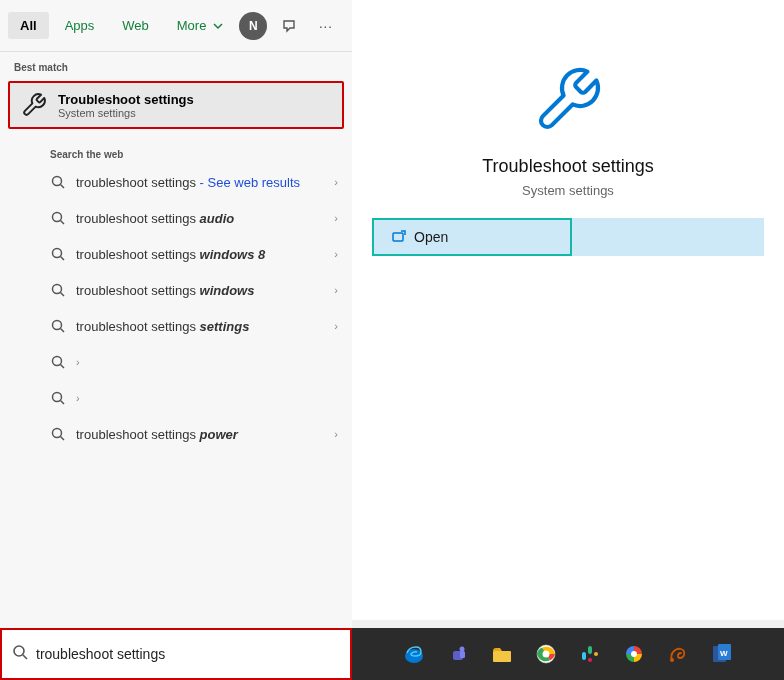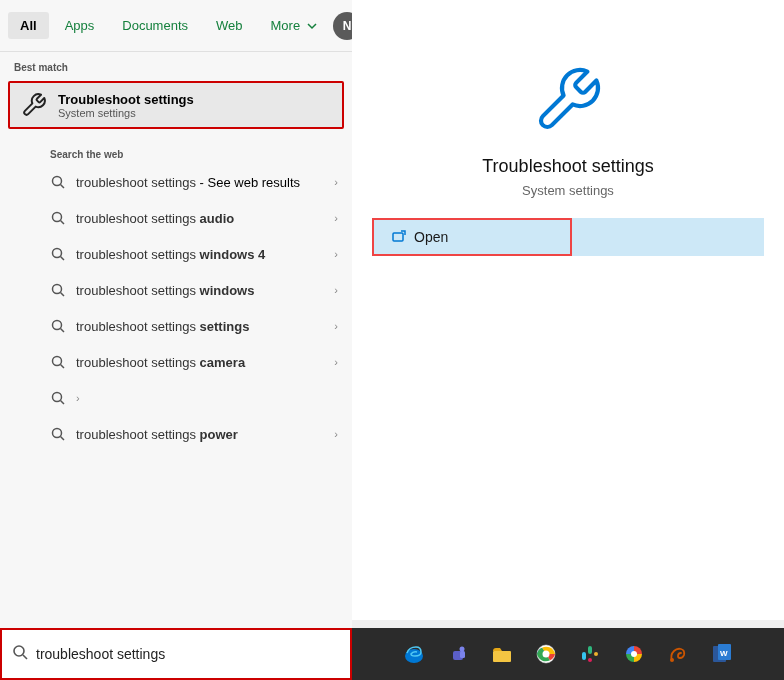--- a/index.html
+++ b/index.html
@@ -133,23 +133,23 @@
       width: 16px; height: 16px;
       flex-shrink: 0;
       display: flex; align-items: center; justify-content: center;
       color: #555;
     }
     .result-item .item-text {
       flex: 1;
       font-size: 13px;
       color: #333;
     }
-    .result-item .item-text .bold { font-weight: 700; }
+    .result-item .item-text .bold { font-weight: 700; font-style: italic; }
     .result-item .item-text .see-web {
-      color: #000000;
+      color: #1d4ed8;
       font-style: normal;
     }
     .result-item .chevron {
       color: #888;
       font-size: 11px;
     }
 
     
     .search-bar {
       position: absolute;
@@ -217,21 +217,21 @@
       width: 100%;
       padding: 0 20px;
       display: flex;
       gap: 0;
     }
     .open-btn {
       display: flex;
       align-items: center;
       gap: 8px;
       background: #cde8f7;
-      border: 2px solid #ef4444;
+      border: 2px solid #14b8a6;
       padding: 8px 18px;
       font-size: 14px;
       color: #1a1a1a;
       cursor: pointer;
       border-radius: 0;
       min-width: 200px;
     }
     .open-btn-extra {
       background: #cde8f7;
       border: 2px solid transparent;
@@ -263,21 +263,20 @@
     }
   </style>
 </head>
 <body>
 
 <div class="search-panel">
 
   <div class="tabs-row">
     <div class="tab active">All</div>
     <div class="tab">Apps</div>
-    <div class="tab">Documents</div>
     <div class="tab">Web</div>
     <div class="tab tab-more">
       <span>More</span>
       <svg viewBox="0 0 10 10" fill="none" stroke="currentColor" stroke-width="1.5">
           <polyline points="1,3 5,7 9,3"></polyline>
         </svg>
     </div>
     <div class="tabs-right">
       <div class="avatar-circle">N</div>
       <div class="icon-btn">
@@ -334,21 +333,21 @@
     </div>
 
     <div class="result-item">
       <div class="search-icon-wrap">
         <svg width="14" height="14" viewBox="0 0 14 14" fill="none" stroke="#555" stroke-width="1.5">
             <circle cx="6" cy="6" r="4.5"></circle>
             <line x1="9.5" y1="9.5" x2="13" y2="13"></line>
           </svg>
       </div>
       <div class="item-text">
-        troubleshoot settings <span class="bold">windows 4</span>
+        troubleshoot settings <span class="bold">windows 8</span>
       </div>
       <div class="chevron">›</div>
     </div>
 
     <div class="result-item">
       <div class="search-icon-wrap">
         <svg width="14" height="14" viewBox="0 0 14 14" fill="none" stroke="#555" stroke-width="1.5">
             <circle cx="6" cy="6" r="4.5"></circle>
             <line x1="9.5" y1="9.5" x2="13" y2="13"></line>
           </svg>
@@ -371,23 +370,20 @@
       </div>
       <div class="chevron">›</div>
     </div>
 
     <div class="result-item">
       <div class="search-icon-wrap">
         <svg width="14" height="14" viewBox="0 0 14 14" fill="none" stroke="#555" stroke-width="1.5">
             <circle cx="6" cy="6" r="4.5"></circle>
             <line x1="9.5" y1="9.5" x2="13" y2="13"></line>
           </svg>
-      </div>
-      <div class="item-text">
-        troubleshoot settings <span class="bold">camera</span>
       </div>
       <div class="chevron">›</div>
     </div>
 
     <div class="result-item">
       <div class="search-icon-wrap">
         <svg width="14" height="14" viewBox="0 0 14 14" fill="none" stroke="#555" stroke-width="1.5">
             <circle cx="6" cy="6" r="4.5"></circle>
             <line x1="9.5" y1="9.5" x2="13" y2="13"></line>
           </svg>

